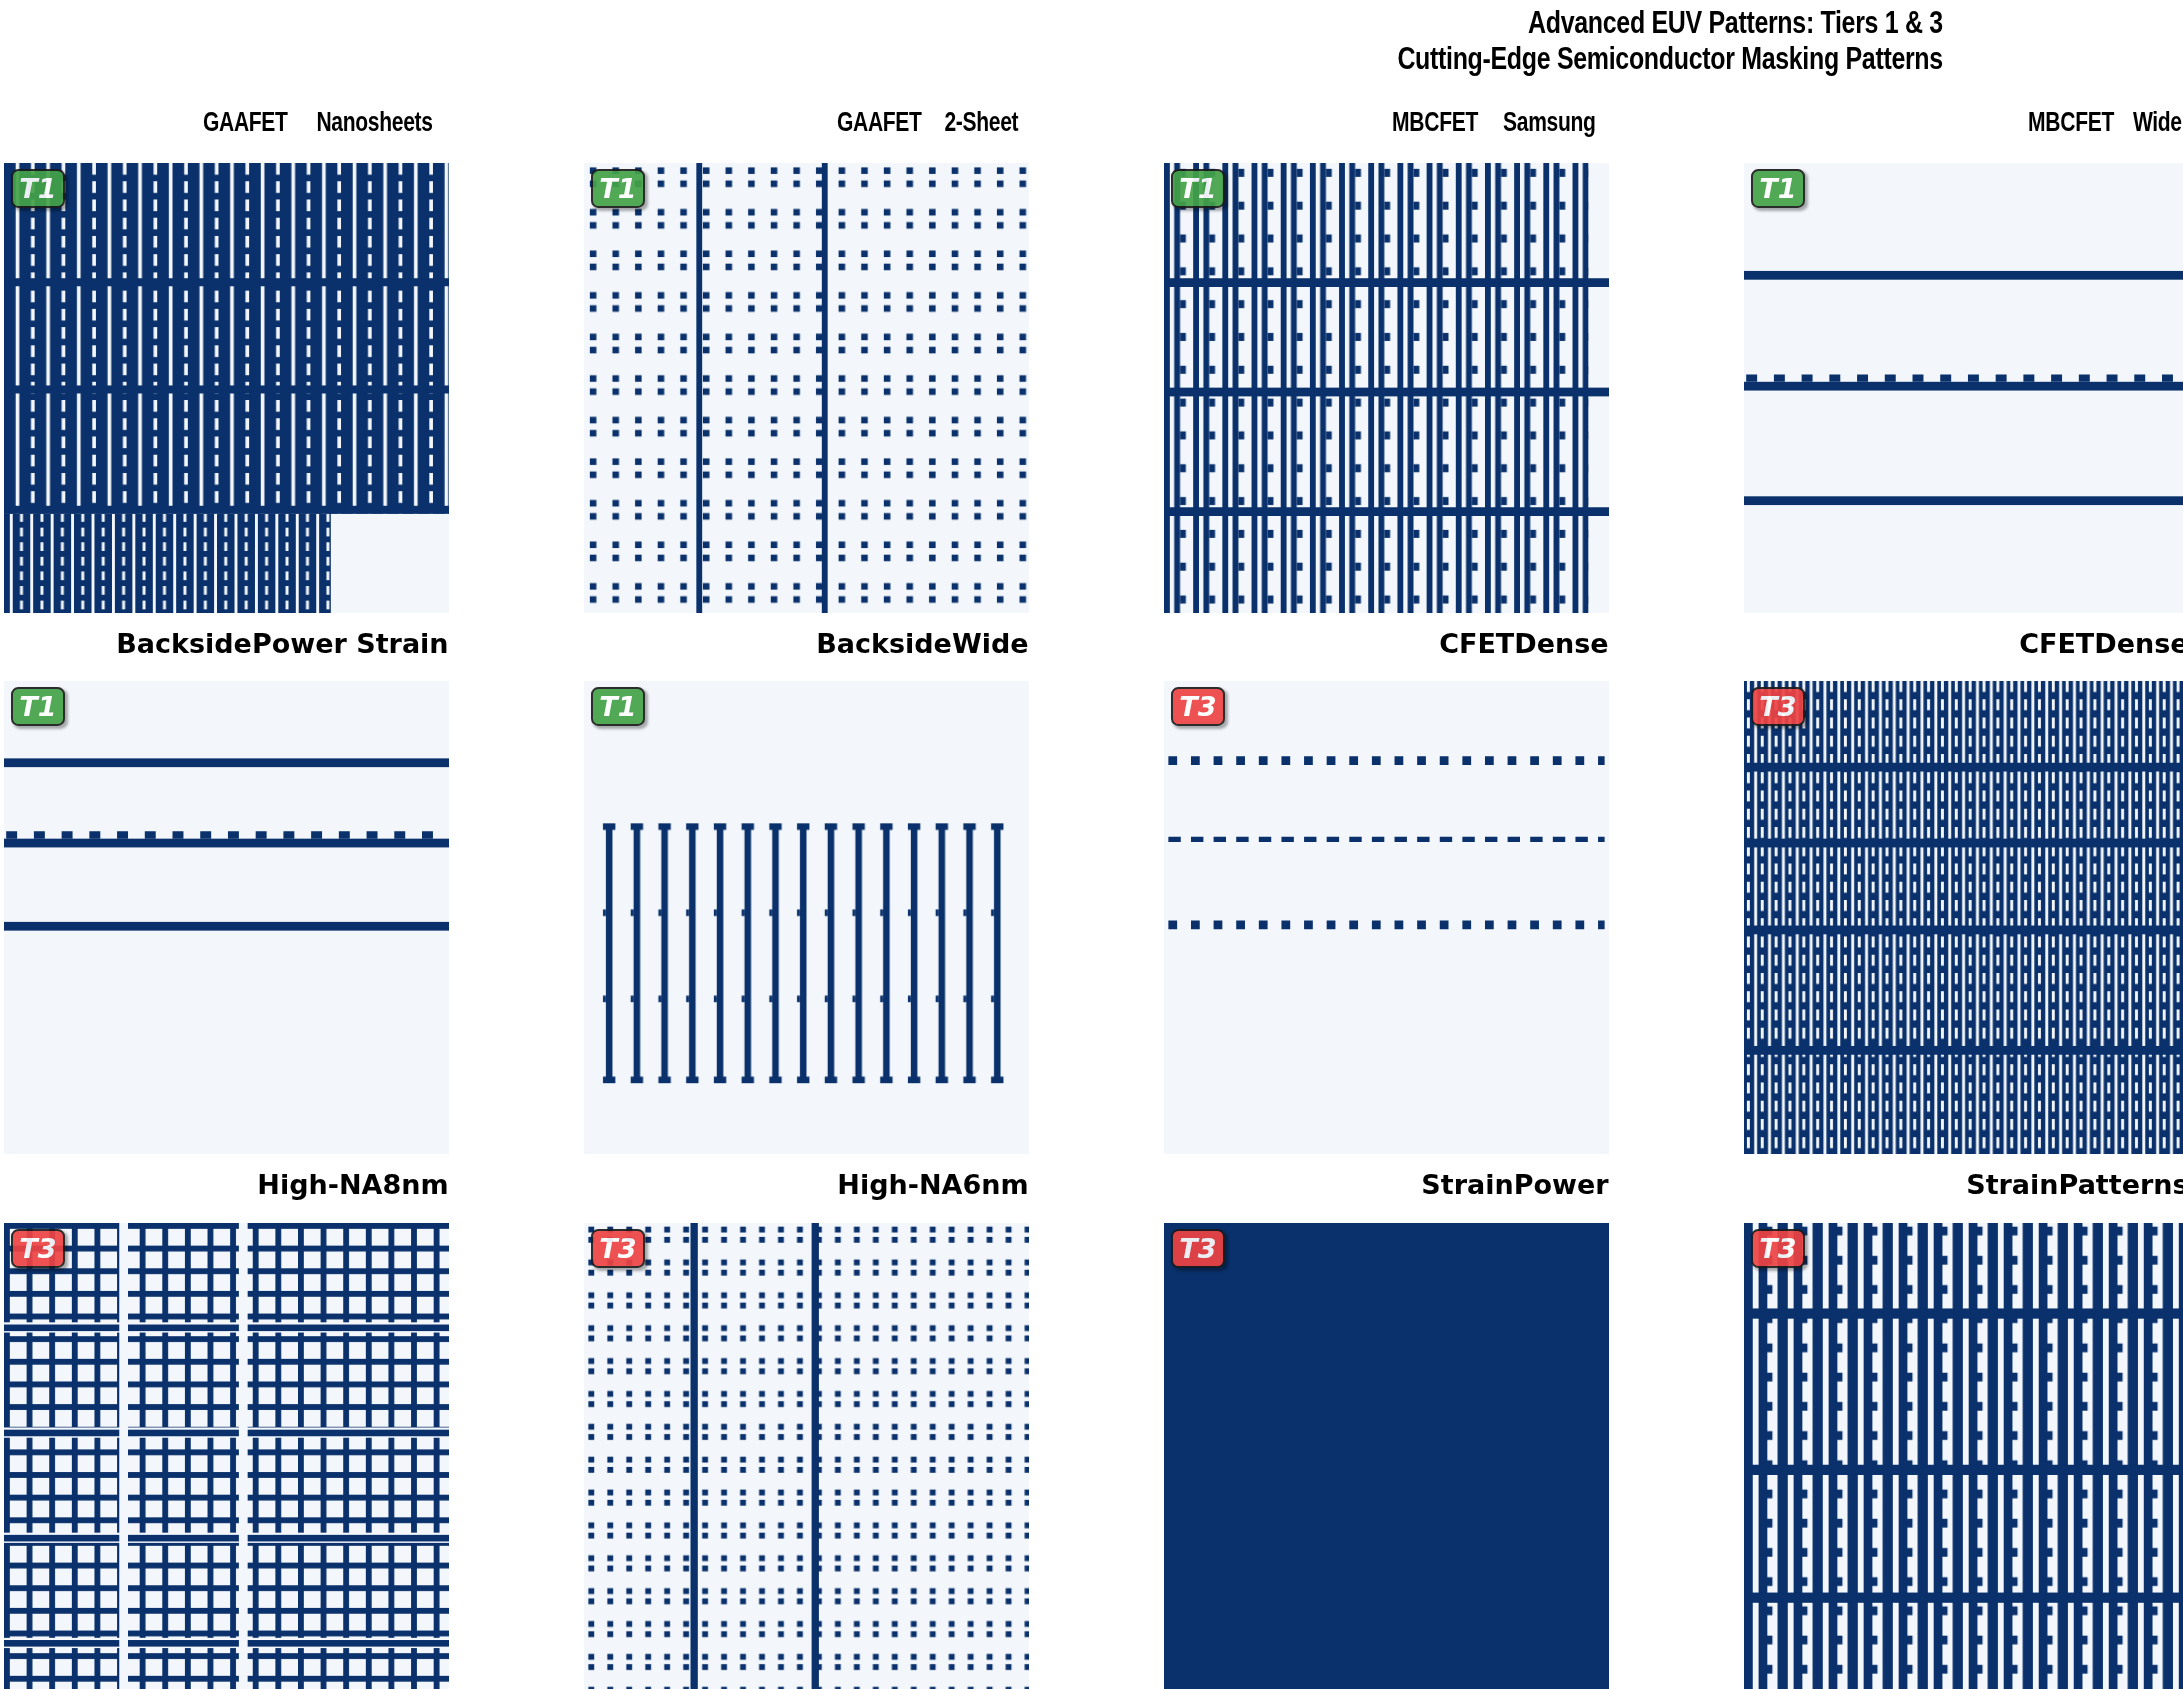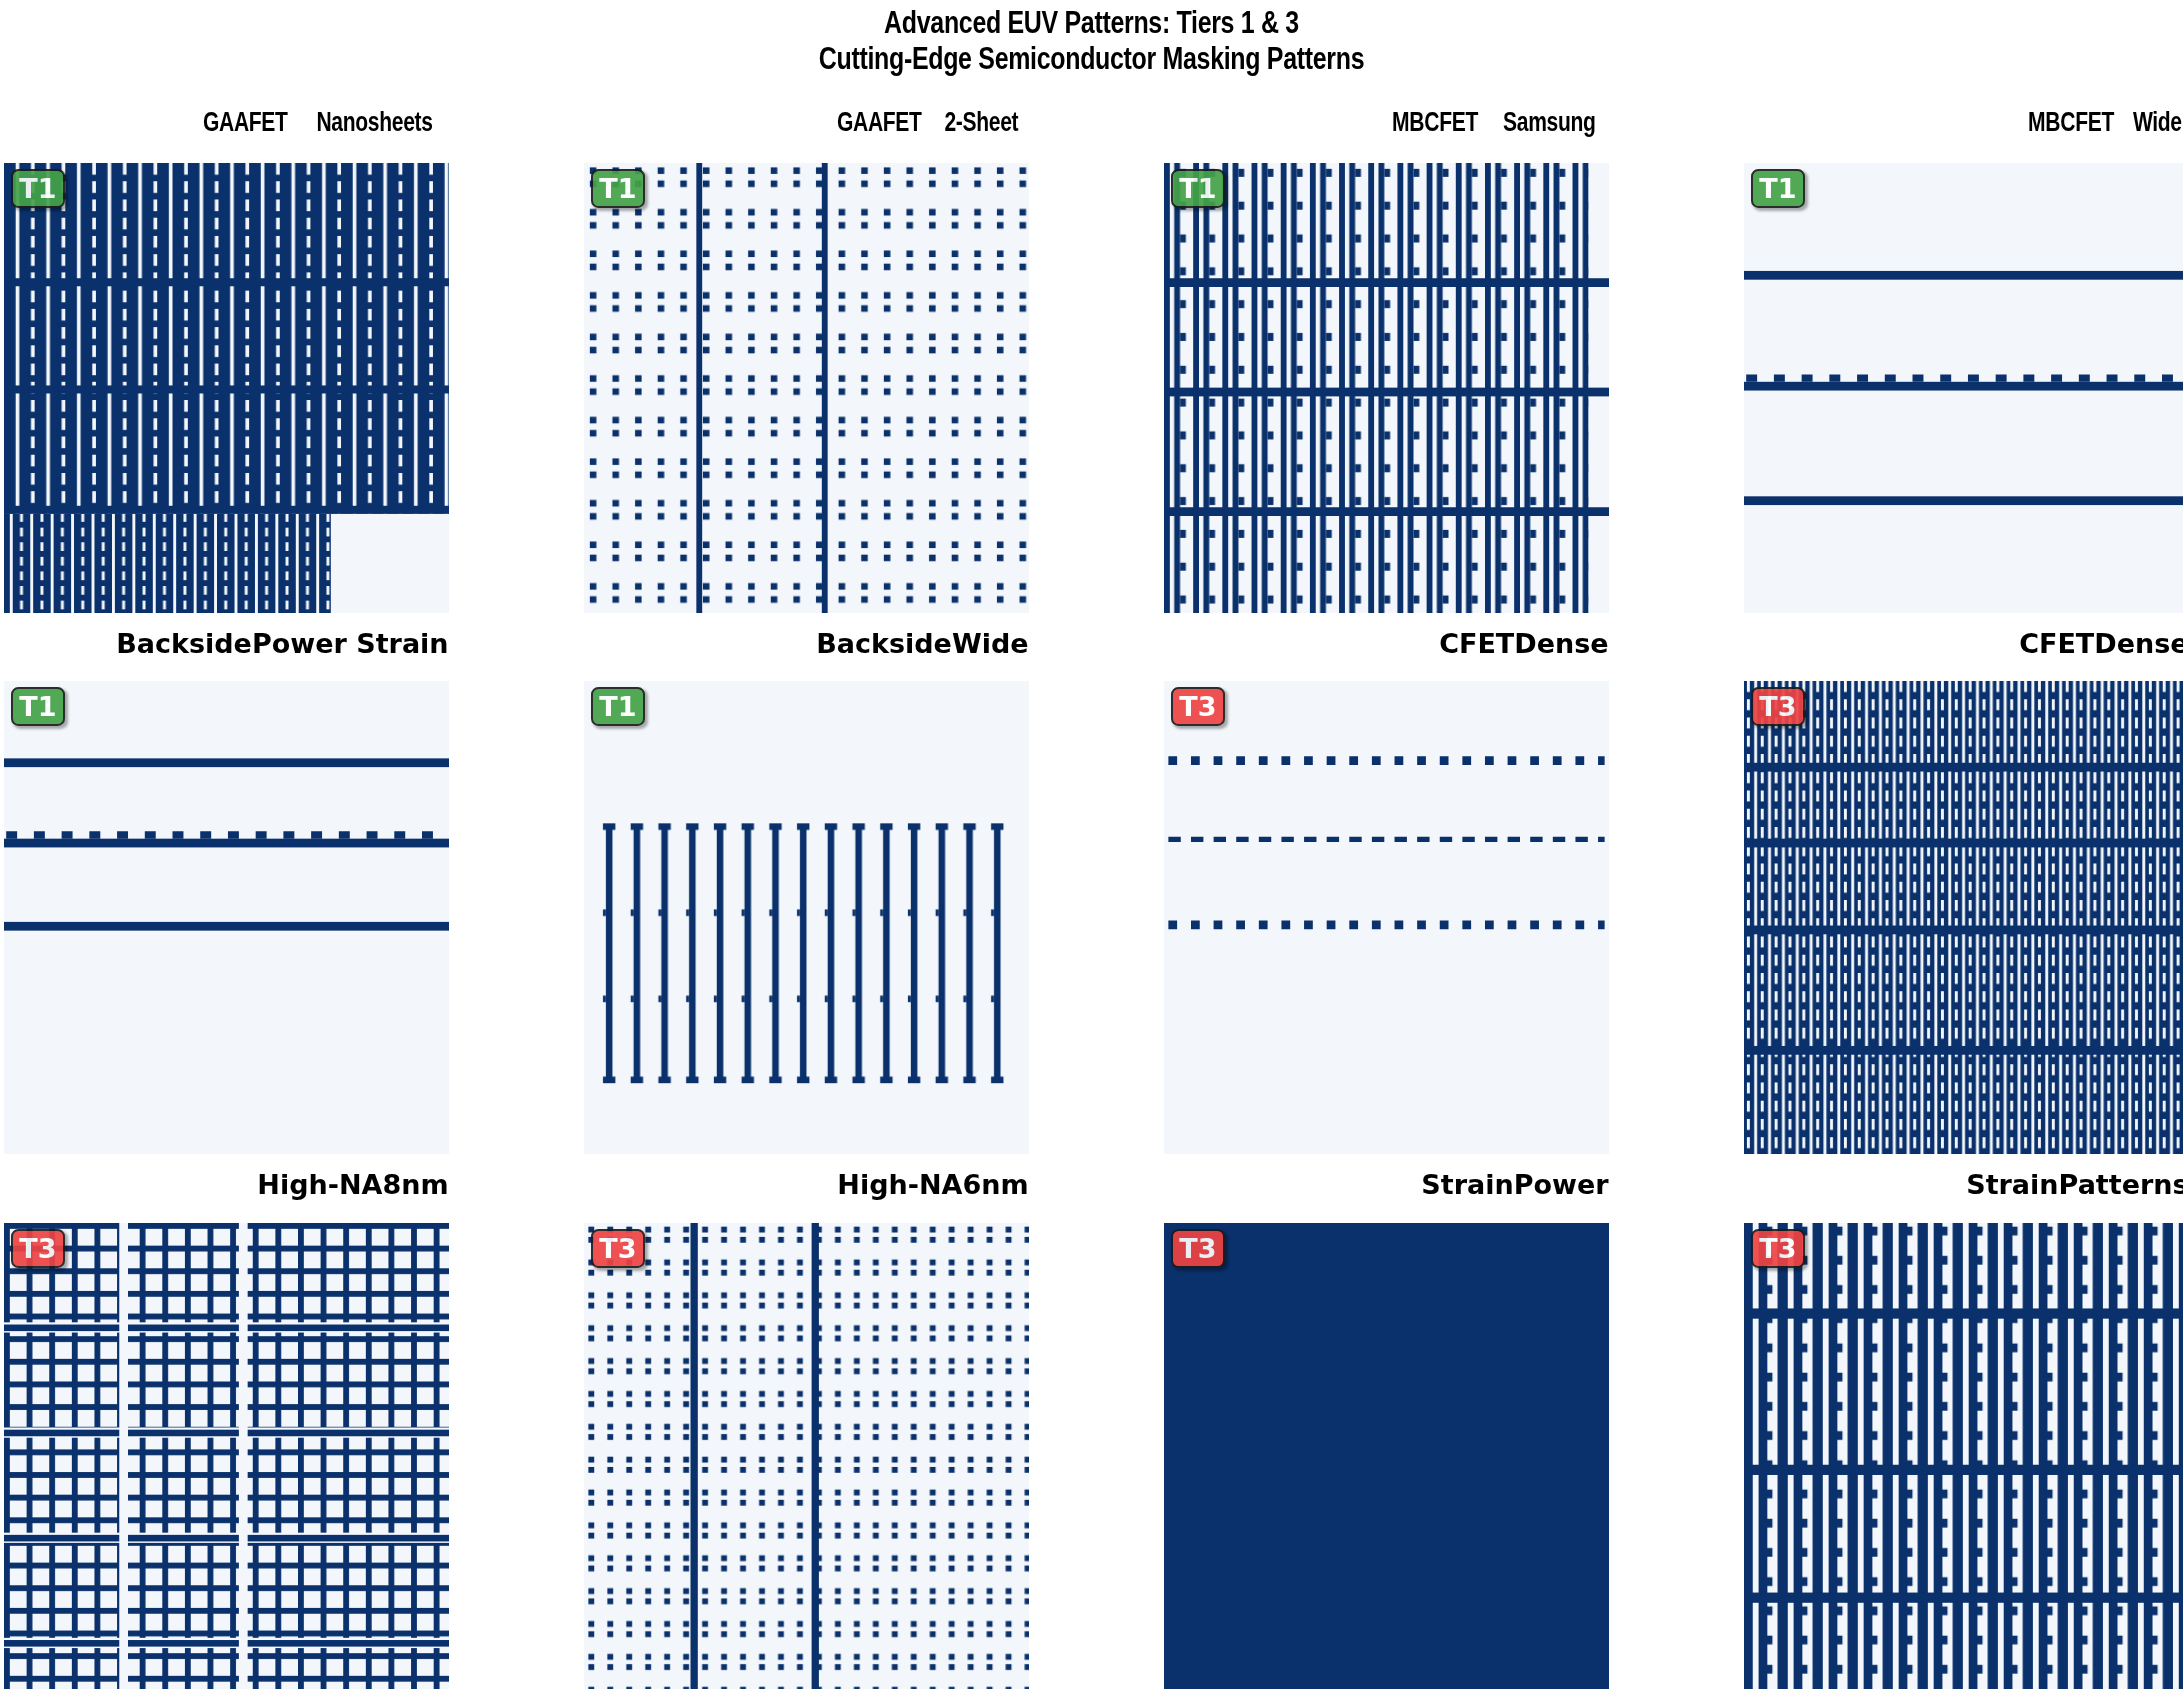--- a/index.html
+++ b/index.html
@@ -1,28 +1,28 @@
 <!DOCTYPE html>
 <html style="font-size:11.7px"><head>
 <meta charset="utf-8">
 <style>
   html,body{margin:0;padding:0;background:#ffffff;}
   .page{position:relative;width:2183px;height:1690px;background:#ffffff;overflow:hidden;
         font-family:"DejaVu Sans",sans-serif;color:#000;}
-  header{height:82px;padding-top:4.4px;text-align:center;}
+  header{height:82px;padding-top:4.4px;text-align:right;}
   .main-title{font-size:32px;line-height:36px;font-weight:bold;white-space:nowrap;}
   .condensed{font-family:"Liberation Sans",sans-serif;display:block;transform:scaleX(0.78);transform-origin:50% 50%;letter-spacing:-0.4px;}
   .row{display:grid;grid-template-columns:repeat(4,445px);column-gap:135px;padding-left:3.6px;}
   .ptitle{display:flex;flex-direction:row;justify-content:flex-end;align-items:center;
           font-weight:bold;font-size:27px;line-height:32px;text-align:center;padding-bottom:5.8px;}
   .row1 .ptitle{height:71px;}
   .row2 .ptitle{height:62px;}
   .row3 .ptitle{height:63px;}
   .ptitle span{display:block;}
-  .pattern{position:relative;}
+  .pattern{position:relative;font-style:italic;}
   .row1 .pattern{height:450px;}
   .row2 .pattern{height:473px;}
   .row3 .pattern{height:474px;}
   .pattern svg{position:absolute;left:0;top:0;width:100%;height:100%;display:block;}
   .badge{position:absolute;left:7.3px;top:5.8px;min-width:54px;height:39px;box-sizing:border-box;
          border:2.2px solid #1b1b1b;border-radius:7.3px;display:flex;align-items:center;justify-content:center;
          color:#ffffff;font-weight:bold;font-size:27px;font-family:"DejaVu Sans",sans-serif;
          box-shadow:2.2px 2.2px 2.9px rgba(0,0,0,0.35);opacity:0.92;}
 </style>
 </head>

